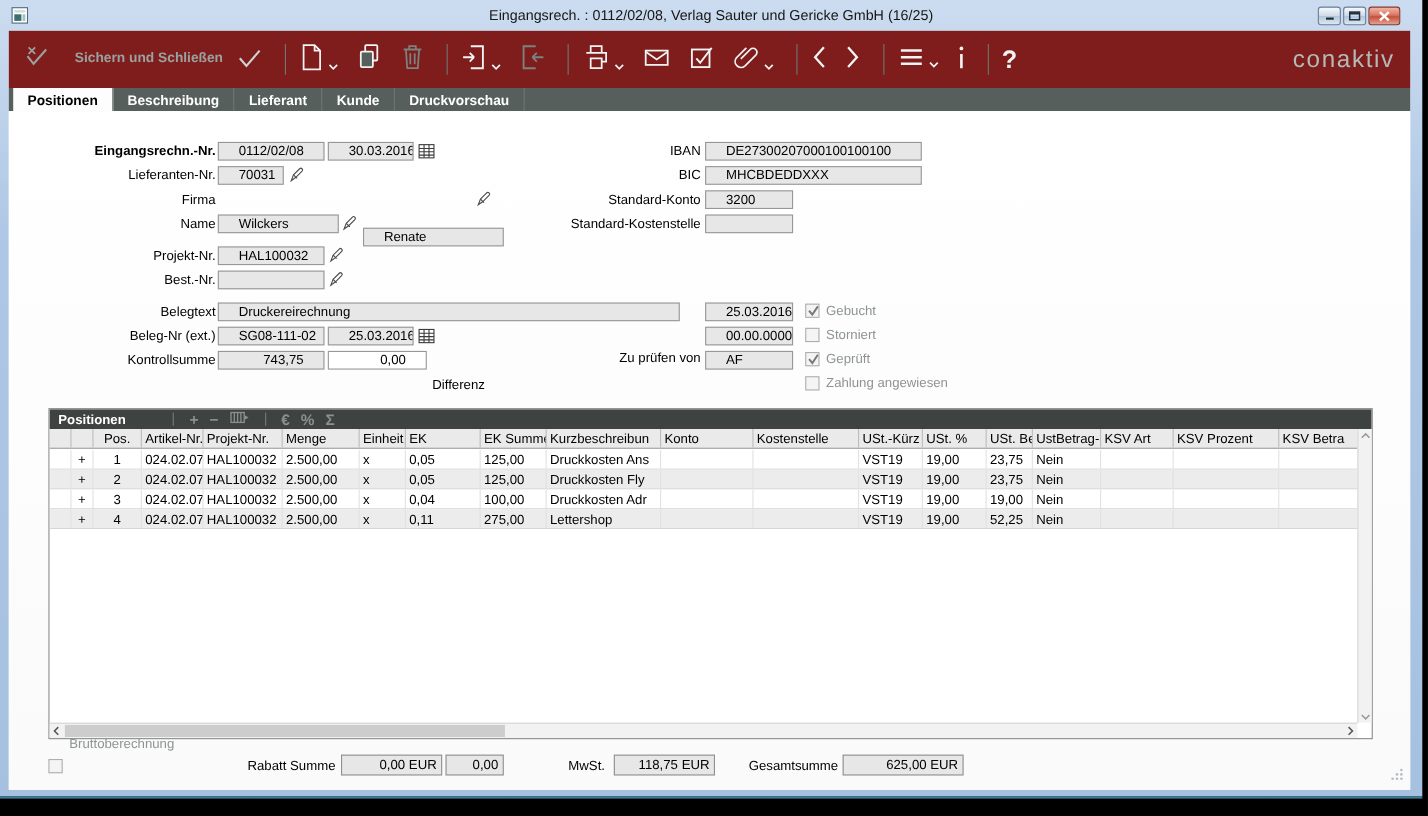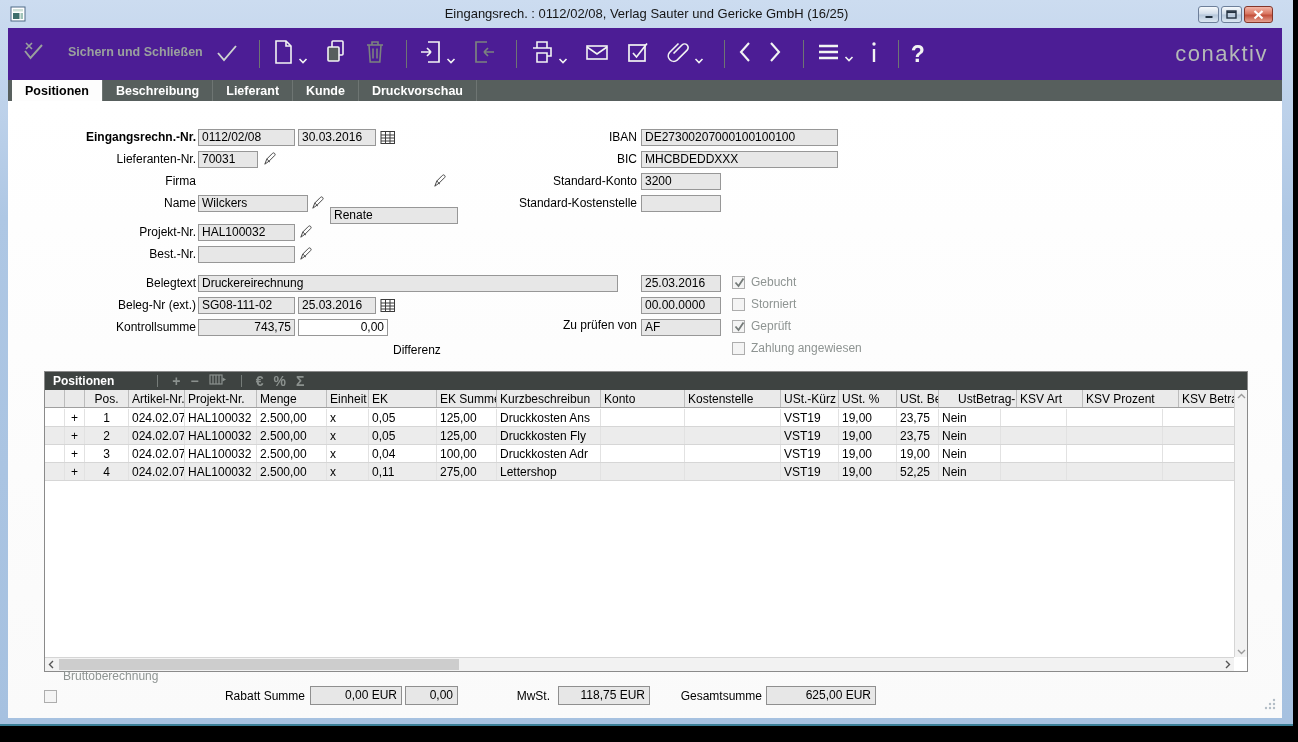--- a/index.html
+++ b/index.html
@@ -13,42 +13,42 @@
   .title{position:absolute;left:0;right:0;top:6px;text-align:center;font-size:13px;color:#161616;}
   .winbtns{position:absolute;right:20px;top:6px;display:flex;gap:2px;}
   .wbtn{width:21px;height:17px;border:1px solid #6d7f9a;border-radius:3px;box-sizing:border-box;
     background:linear-gradient(#f6f9fc,#cfdbe9 48%,#b4c6da 52%,#dce7f2);
     display:flex;align-items:center;justify-content:center;}
   .wbtn.close{width:29px;border-color:#83362a;
     background:linear-gradient(#f3b5a7,#da7762 45%,#c3503c 55%,#e5a191);}
   
   .client{position:absolute;left:8px;top:28px;width:1274px;height:690px;background:#fdfdfd;}
   
-  .toolbar{position:relative;height:52px;background:#4c1d95;display:flex;align-items:center;
+  .toolbar{position:relative;height:52px;background:#7f1d1d;display:flex;align-items:center;
     padding:0 14px;box-sizing:border-box;}
   .tbtn{display:flex;align-items:flex-end;gap:3px;margin-right:16px;cursor:default;}
   .tsep{width:1px;height:28px;background:#6e7573;margin:0 12px 0 4px;flex:none;}
   .ic-white{color:#f2f4f3}.ic-mut{color:#99a09d}.ic-dis{color:#7b827f}.ic-lt{color:#ced3d1}
   .sclabel{font-size:12.5px;font-weight:bold;color:#9aa19e;margin:0 12px 4px 6px;}
   .qmark{font-size:23px;font-weight:bold;color:#f2f4f3;line-height:20px;}
   .logo{margin-left:auto;font-size:22px;letter-spacing:1.5px;color:#b4bab7;}
   
   .tabbar{height:21px;background:#575f5d;display:flex;align-items:stretch;padding-left:4px;}
   .tab{padding:0 13px;display:flex;align-items:center;color:#fff;font-weight:bold;font-size:12.5px;
     border-right:1px solid #6e7573;cursor:default;}
   .tab.active{background:#fdfdfd;color:#000;}
   
   .content{position:relative;height:617px;background:linear-gradient(#fff,#fafafa);font-size:12px;}
   .lbl{position:absolute;left:0;width:188px;height:17px;line-height:17px;text-align:right;
     color:#000;white-space:nowrap;}
   .lbl.b{font-weight:bold;}
   .rlbl{position:absolute;left:429px;width:200px;height:17px;line-height:17px;text-align:right;
     color:#000;white-space:nowrap;}
   .fld{position:absolute;height:17px;line-height:15px;background:#e7e7e7;border:1px solid #979797;
-    padding:0 3px;font-size:12px;color:#000;white-space:nowrap;overflow:hidden;box-sizing:border-box;}
+    padding:0 18px;font-size:12px;color:#000;white-space:nowrap;overflow:hidden;box-sizing:border-box;}
   .fld.r{text-align:right;}
   .fld.w{background:#fff;}
   .pencil,.cal{position:absolute;width:16px;height:16px;}
   .cb{position:absolute;width:13px;height:13px;background:#f4f4f4;border:1px solid #adadad;
     box-sizing:border-box;}
   .cb svg{display:none;margin:-1px 0 0 0;}
   .cb.checked svg{display:block;}
   .cblbl{position:absolute;height:15px;line-height:15px;color:#8e9492;white-space:nowrap;}
   .freetext{position:absolute;height:17px;line-height:17px;color:#000;white-space:nowrap;margin-top:23px;}
   
@@ -363,21 +363,21 @@
             <div class="gh a-r" style="width: 70px;">Menge</div>
             <div class="gh" style="width: 42px;">Einheit</div>
             <div class="gh a-r" style="width: 68px;">EK</div>
             <div class="gh a-r" style="width: 60px;">EK Summe</div>
             <div class="gh" style="width: 104px;">Kurzbeschreibun</div>
             <div class="gh" style="width: 84px;">Konto</div>
             <div class="gh" style="width: 96px;">Kostenstelle</div>
             <div class="gh" style="width: 58px;">USt.-Kürz</div>
             <div class="gh a-r" style="width: 58px;">USt. %</div>
             <div class="gh a-r" style="width: 42px;">USt. Be</div>
-            <div class="gh" style="width: 62px; margin-left: 16px;">UstBetrag-</div>
+            <div class="gh" style="width: 62px;">UstBetrag-</div>
             <div class="gh" style="width: 66px;">KSV Art</div>
             <div class="gh" style="width: 96px;">KSV Prozent</div>
             <div class="gh" style="width: 76px;">KSV Betra</div>
           </div>
         <div class="gbody">
             <div class="grow">
               <div class="gc" style="width: 20px;"></div>
               <div class="gc a-c" style="width: 20px;">+</div>
               <div class="gc a-c" style="width: 44px;">1</div>
               <div class="gc" style="width: 56px;">024.02.07</div>

